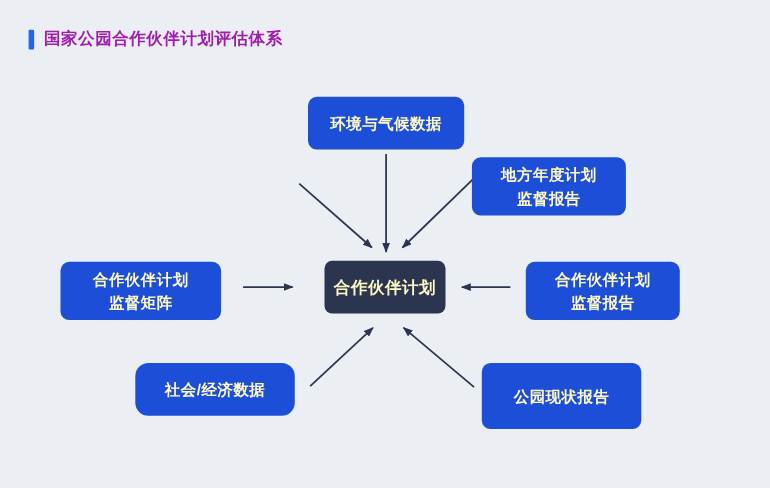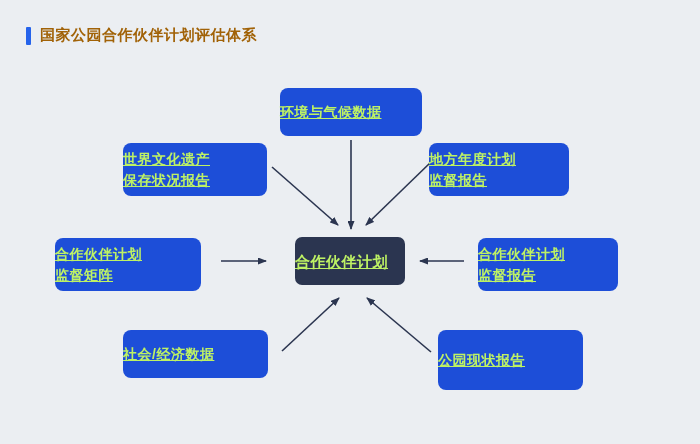--- a/index.html
+++ b/index.html
@@ -19,50 +19,49 @@
     display:flex;align-items:center;gap:9px;
   }
   .hdr-bar{
     width:5px;height:18px;
     background:#2563EB;
     border-radius:1px;
     flex:0 0 auto;
   }
   .hdr-title{
     font-size:15px;font-weight:700;
-    color:#a16207;
+    color:#a21caf;
     letter-spacing:.5px;
     white-space:nowrap;
   }
   
   .node{
     position:absolute;
     background:#1D4ED8;
-    color:#bef264;
+    color:#fef9c3;
     border-radius:8px;
     display:flex;flex-direction:column;
-    align-items:flex-start;justify-content:center;
+    align-items:center;justify-content:center;
     font-size:14px;font-weight:700;
     line-height:21px;
     text-align:center;
     box-sizing:border-box;
     letter-spacing:.5px;
-    text-decoration:underline;
   }
   .node.center{
     background:#2B3550;
     border-radius:7px;
     font-size:15px;
   }
   .n-env     {left:280px;top:88px; width:142px;height:48px;}
   .n-heritage{left:123px;top:143px;width:144px;height:53px;}
   .n-local   {left:429px;top:143px;width:140px;height:53px;}
   .n-annual  {left:55px; top:238px;width:146px;height:53px;}
   .n-matrix  {left:478px;top:238px;width:140px;height:53px;}
-  .n-social  {left:123px;top:330px;width:145px;height:48px;}
+  .n-social  {left:123px;top:330px;width:145px;height:48px;border-radius:12px;}
   .n-park    {left:438px;top:330px;width:145px;height:60px;}
   .n-center  {left:295px;top:237px;width:110px;height:48px;}
   
   .arrows{
     position:absolute;left:0;top:0;
     width:700px;height:444px;
     pointer-events:none;
   }
   .arrows line{
     stroke:#2B3550;
@@ -91,24 +90,20 @@
     <line x1="221" y1="261" x2="266" y2="261" marker-end="url(#ah)"></line>
     <line x1="464" y1="261" x2="420" y2="261" marker-end="url(#ah)"></line>
     <line x1="282" y1="351" x2="339" y2="298" marker-end="url(#ah)"></line>
     <line x1="431" y1="352" x2="367" y2="298" marker-end="url(#ah)"></line>
   </svg>
 
   <div class="node n-env">
     <div>环境与气候数据</div>
   </div>
 
-  <div class="node n-heritage">
-    <div>世界文化遗产</div>
-    <div>保存状况报告</div>
-  </div>
 
   <div class="node n-local">
     <div>地方年度计划</div>
     <div>监督报告</div>
   </div>
 
   <div class="node n-annual">
     <div>合作伙伴计划</div>
     <div>监督矩阵</div>
   </div>

